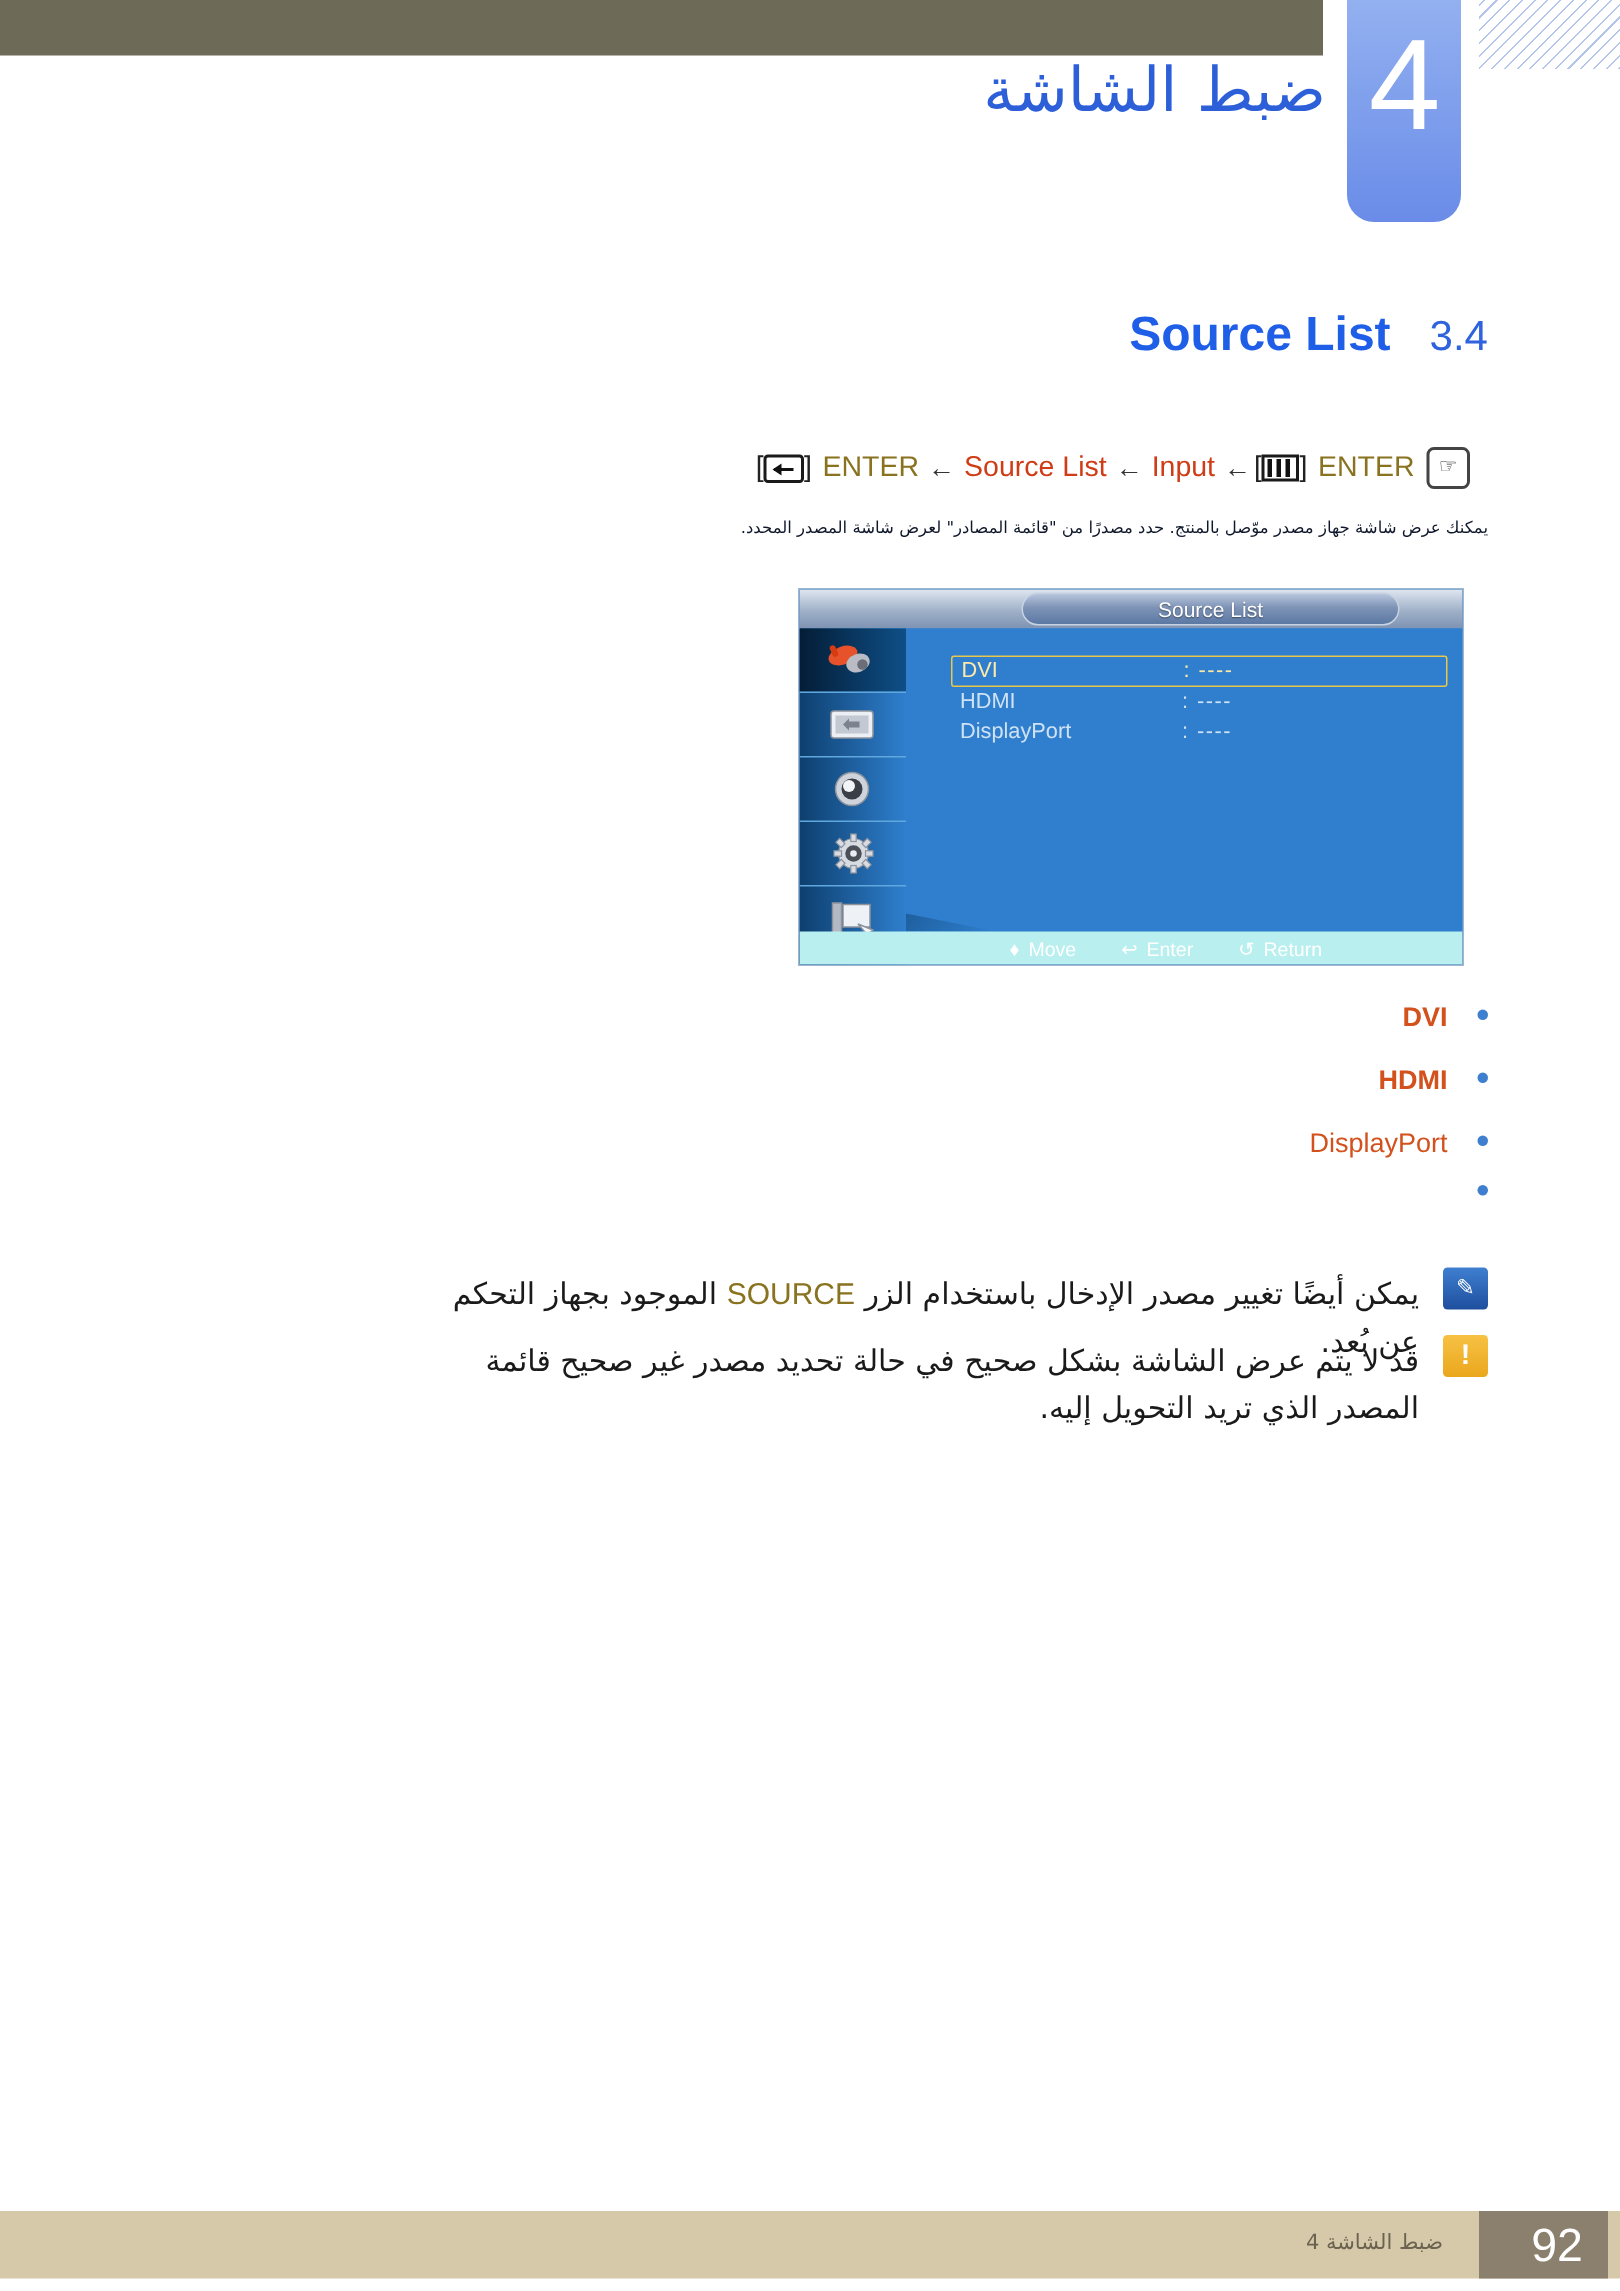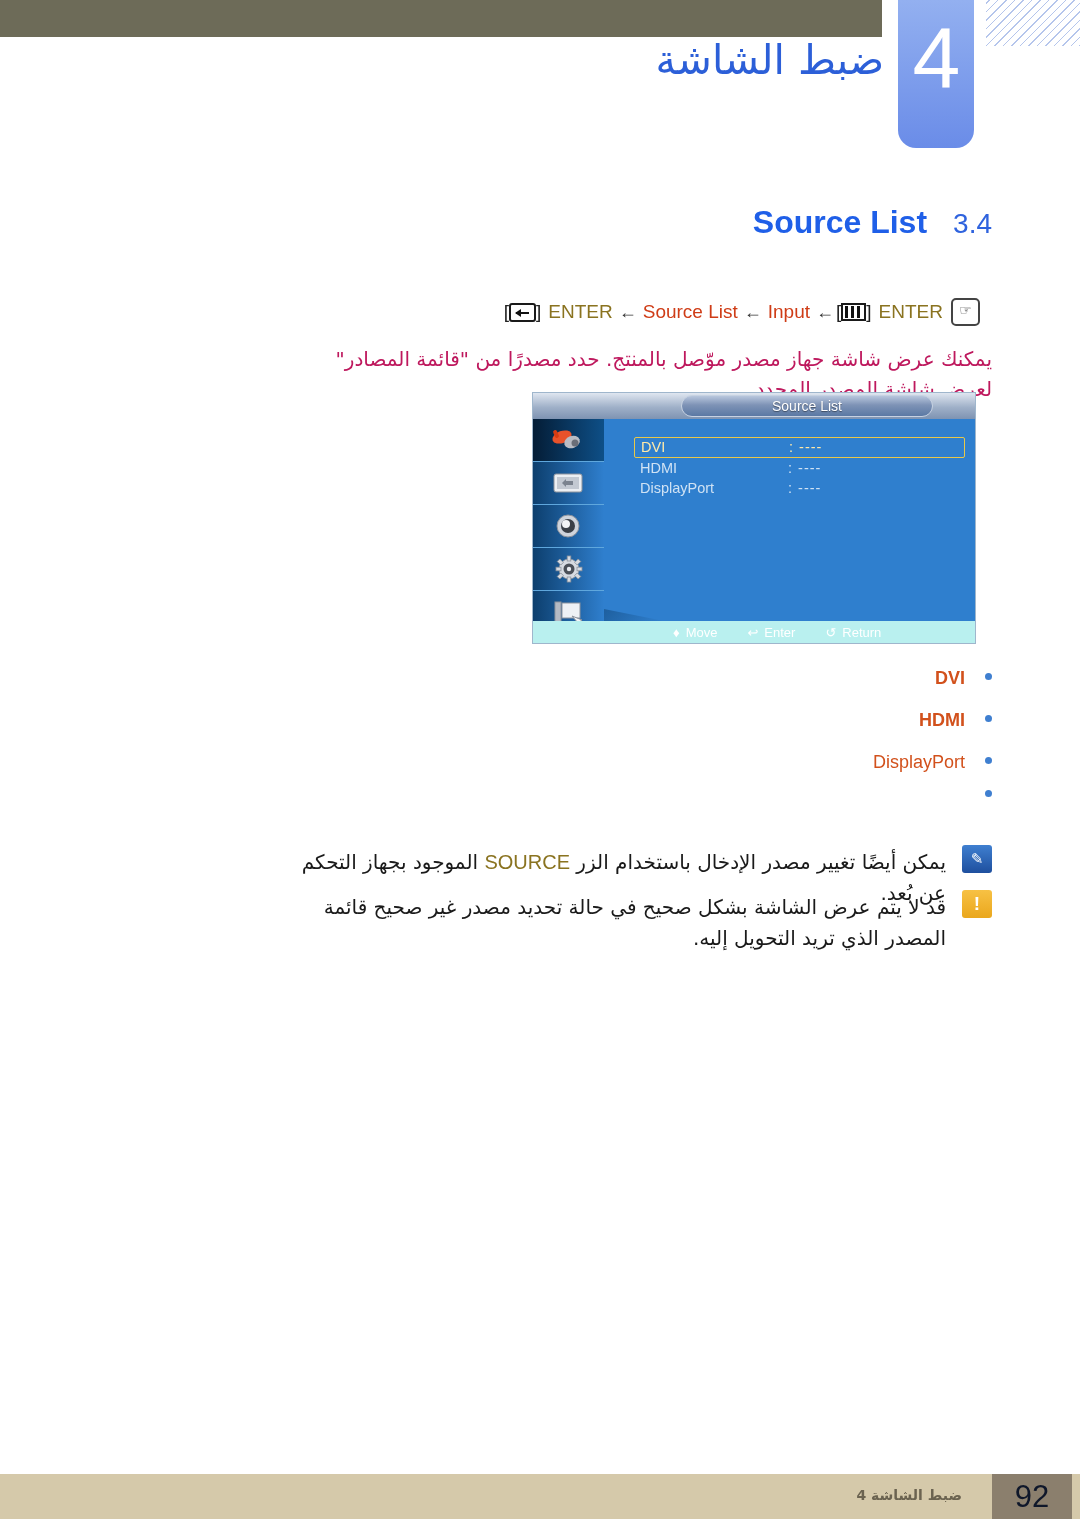--- a/index.html
+++ b/index.html
@@ -180,22 +180,22 @@
     text-align: center;
   }
 
   
   .desc-line {
     position: absolute;
     right: 88px;
     top: 344px;
     width: 700px;
     text-align: right;
-    font-size: 20px;
-    color: #be185d;
+    font-size: 11px;
+    color: #0f172a;
     direction: rtl;
     font-family: "DejaVu Sans", "Liberation Sans", sans-serif;
     line-height: 1.5;
   }
 
   
   .osd {
     position: absolute;
     left: 532px;
     top: 392px;
@@ -426,34 +426,34 @@
   }
   .footer-text {
     position: absolute;
     right: 118px;
     top: 13px;
     font-size: 14px;
     color: #6b6350;
     direction: rtl;
     font-family: "DejaVu Sans", "Liberation Sans", sans-serif;
     white-space: nowrap;
-    font-weight: bold;
   }
   .footer-pagebox {
     position: absolute;
     right: 8px;
     top: 0;
-    width: 80px;
+    width: 68px;
     height: 45px;
     background: #8b7f6d;
-    color: #0f172a;
+    color: #ffffff;
     font-size: 31px;
     line-height: 45px;
     text-align: center;
     font-family: "Liberation Sans", sans-serif;
+    padding-left: 18px;
   }
 </style>
 </head>
 <body>
 
 <div class="header-band"></div>
 <div class="header-hatch"></div>
 <div class="chapter-tab">
   <div class="chapter-num">4</div>
 </div>

